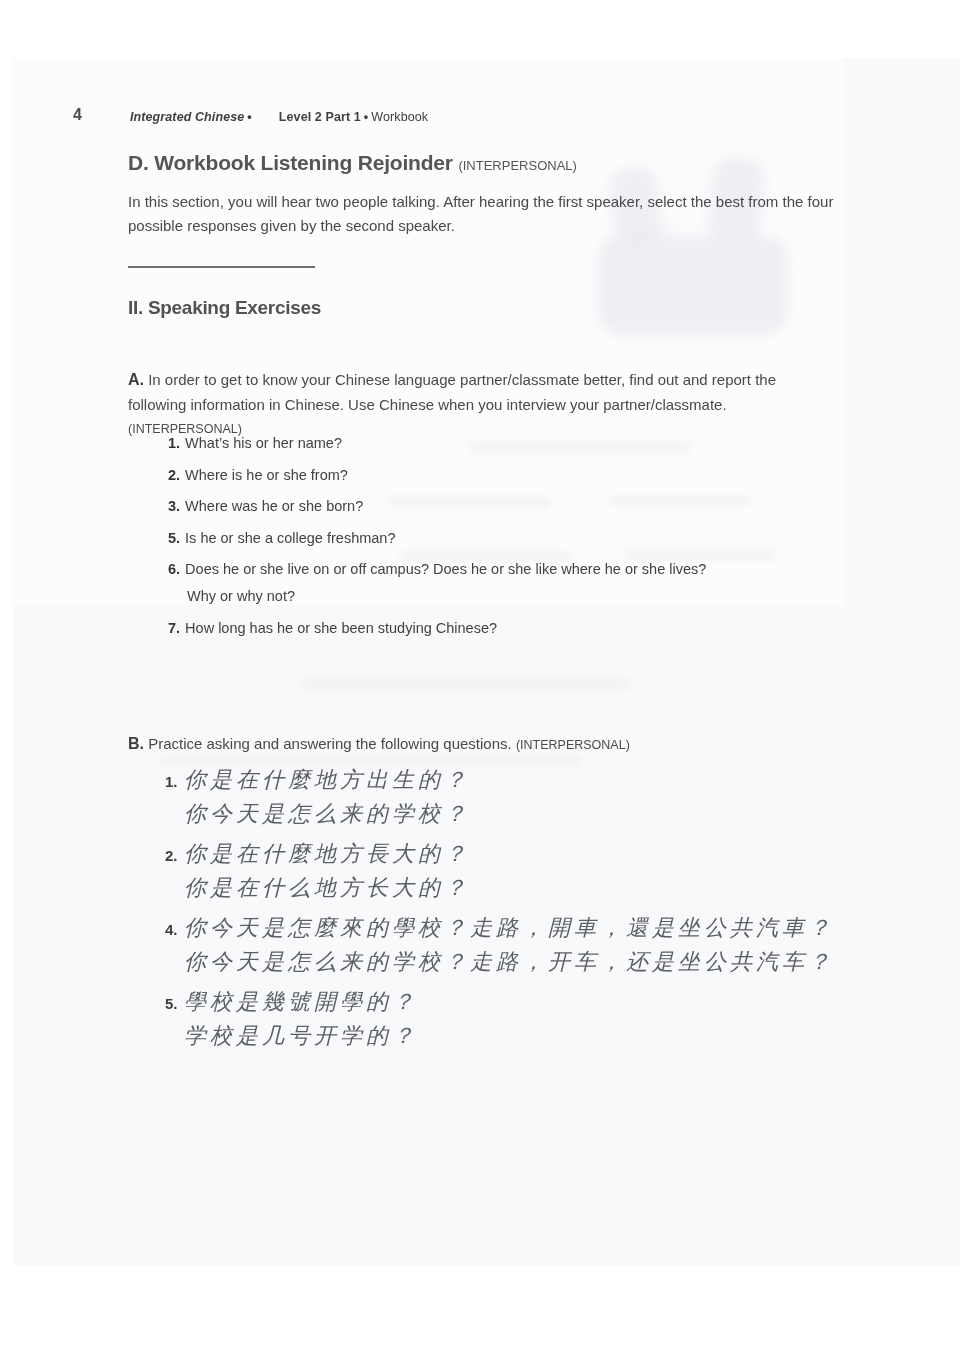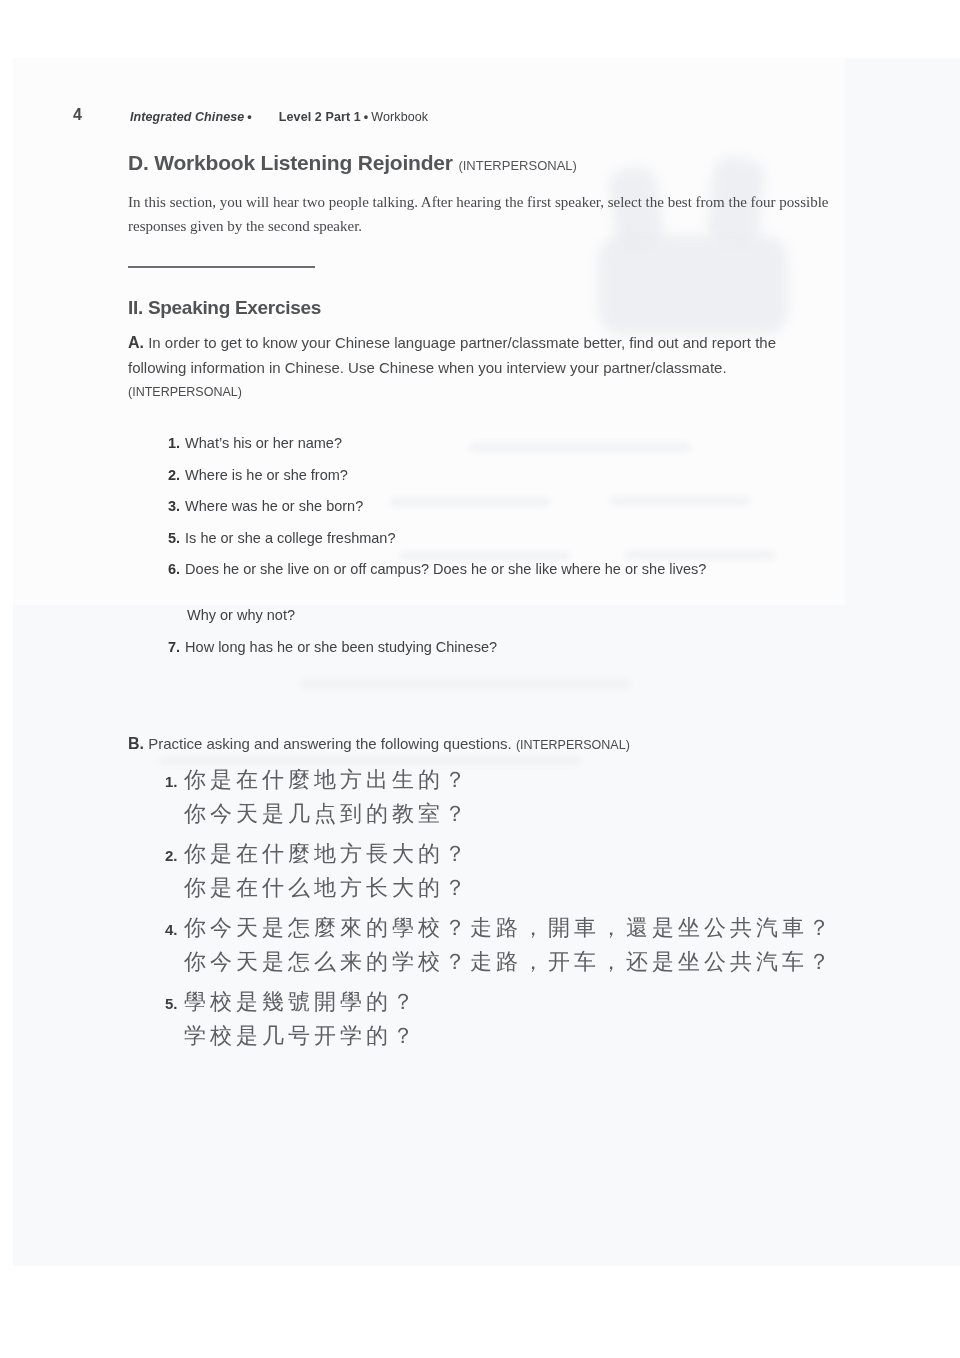--- a/index.html
+++ b/index.html
@@ -32,62 +32,63 @@
   .runhead .b{font-weight:bold;padding-left:24px;}
   .runhead .sep{font-weight:bold;padding:0 3px;}
 
   .h-d{
     position:absolute;left:128px;top:151px;font-size:21px;font-weight:bold;color:#545557;
     letter-spacing:-.2px;
   }
   .h-d .mode{font-size:13px;font-weight:normal;letter-spacing:0;}
   .para-d{
     position:absolute;left:128px;top:190px;width:716px;
-    font-size:15px;line-height:24px;color:#48494b;font-family:Liberation Serif, serif;
+    font-size:15px;line-height:24px;color:#48494b;
   }
   .rule{
     position:absolute;left:128px;top:266px;width:187px;height:2px;background:#6e6e73;
   }
   .h-ii{
     position:absolute;left:128px;top:297px;font-size:19px;font-weight:bold;color:#515254;
     letter-spacing:-.3px;
   }
   .para-a{
-    position:absolute;left:128px;top:331px;width:700px;
+    position:absolute;left:128px;top:368px;width:700px;
     font-size:15px;line-height:24.5px;color:#48494b;
   }
   .lbl{font-weight:bold;font-size:16px;color:#3d3e40;}
   .mode-small{font-size:12.5px;color:#4a4b4d;}
   .mode-block{display:block;}
 
   .qlist{
     position:absolute;left:168px;top:432px;width:680px;
     font-size:14.5px;color:#414244;line-height:22px;
   }
   .qlist .item{margin-bottom:9.5px;}
   .qlist .num{font-weight:bold;color:#353637;margin-right:5px;}
-  .qlist .cont{margin-left:19px;margin-top:24px;}
+  .qlist .cont{margin-left:19px;margin-top:5px;}
 
   .para-b{
     position:absolute;left:128px;top:732px;width:700px;
     font-size:15px;line-height:24px;color:#48494b;
   }
 
   .cnlist{
     position:absolute;left:165px;top:763px;width:720px;
   }
   .cn-pair{margin-bottom:7px;}
   .cnnum{
     font-weight:bold;font-size:15px;color:#3d3e40;
     display:inline-block;width:19px;vertical-align:baseline;
   }
   .cntext{
     font-family:"DejaVu Serif",serif;
     font-size:22px;color:#5c5f63;letter-spacing:4px;line-height:33.5px;
     white-space:nowrap;
+    font-style:italic;
   }
   .simp{margin-left:19px;}
 </style>
 </head>
 <body>
 
 <div class="page">
   <div class="scan-light"></div>
 </div>
 
@@ -150,21 +151,21 @@
 
 <div class="para-b">
   <span class="lbl">B.</span>
   <span>Practice asking and answering the following questions.</span>
   <span class="mode-small">(INTERPERSONAL)</span>
 </div>
 
 <div class="cnlist">
   <div class="cn-pair">
     <div><span class="cnnum">1.</span><span class="cntext">你是在什麼地方出生的？</span></div>
-    <div class="cntext simp">你今天是几点到的教室？</div>
+    <div class="cntext simp">你今天是怎么来的学校？</div>
   </div>
   <div class="cn-pair">
     <div><span class="cnnum">2.</span><span class="cntext">你是在什麼地方長大的？</span></div>
     <div class="cntext simp">你是在什么地方长大的？</div>
   </div>
   <div class="cn-pair">
     <div><span class="cnnum">4.</span><span class="cntext">你今天是怎麼來的學校？走路，開車，還是坐公共汽車？</span></div>
     <div class="cntext simp">你今天是怎么来的学校？走路，开车，还是坐公共汽车？</div>
   </div>
   <div class="cn-pair">

